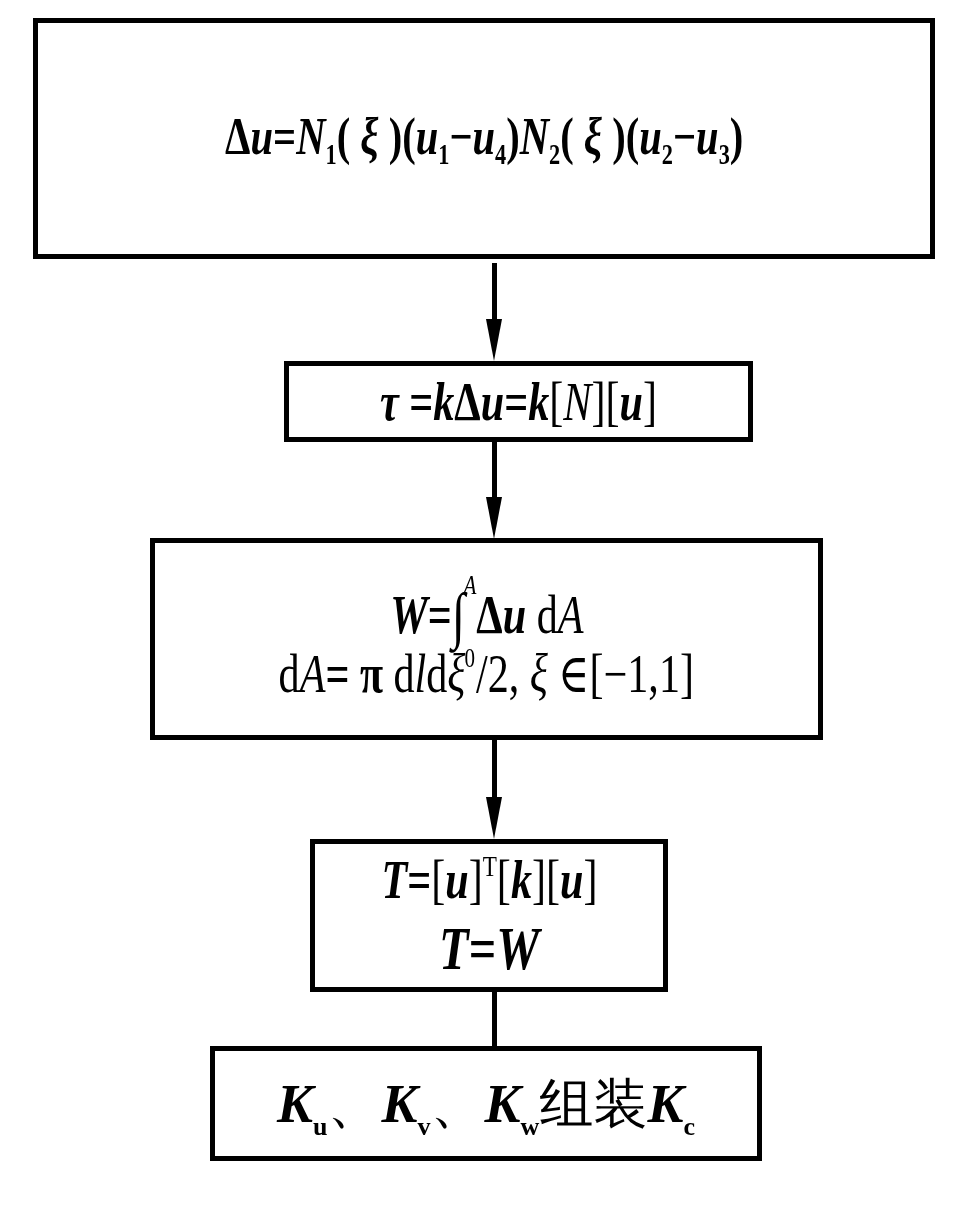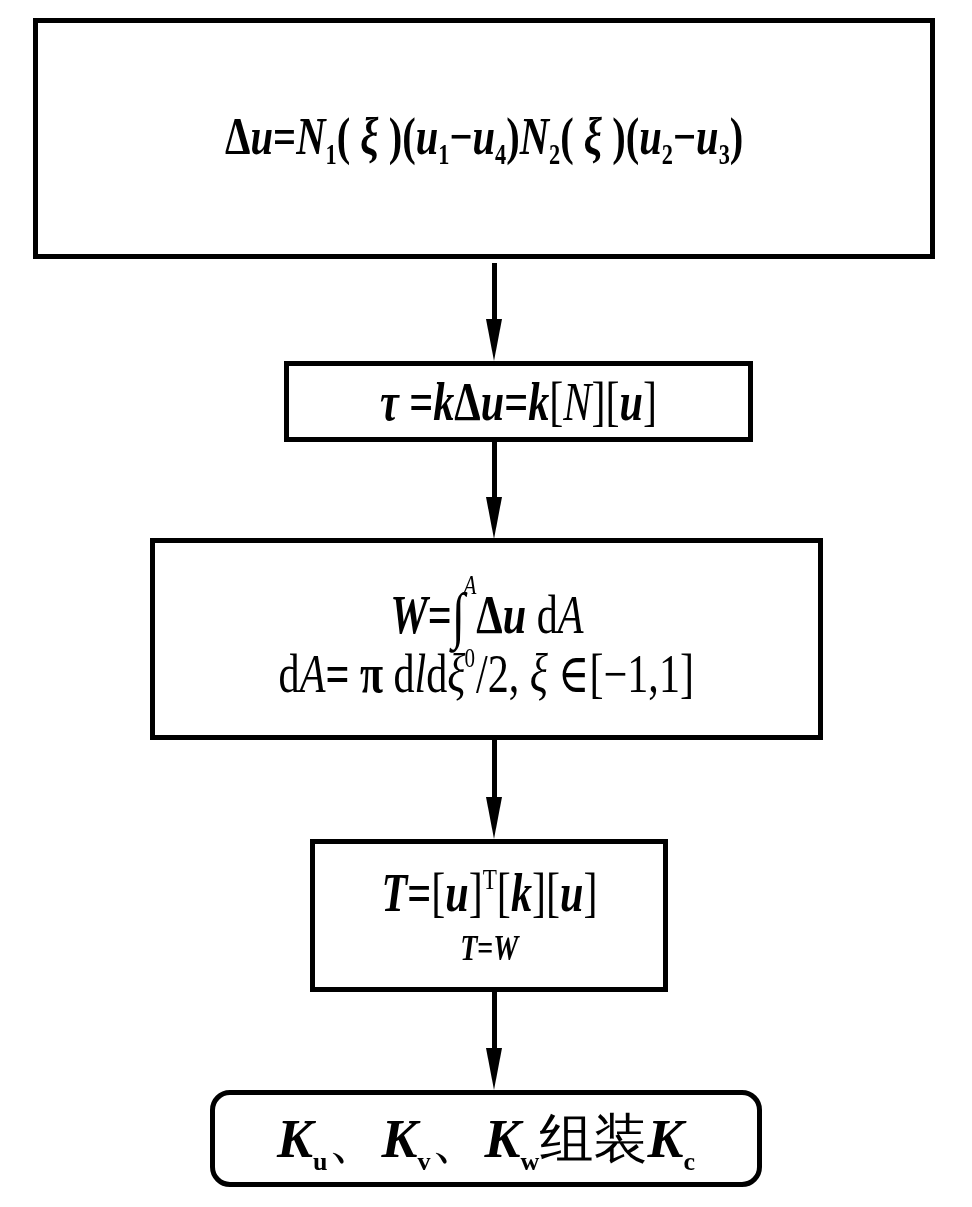--- a/index.html
+++ b/index.html
@@ -72,29 +72,29 @@
   <div class="shaft" style="height:62px;"></div>
   <div class="head" style="top:57px;"></div>
 </div>
 
 <div class="box" style="left:310px; top:839px; width:358px; height:153px;">
   <div class="line" style="font-size:54px;">
     <span class="cond b">
       <span class="i">T</span><span>=</span><span style="font-weight:normal">[</span><span class="i">u</span><span style="font-weight:normal">]</span><sup style="font-weight:normal">T</sup><span style="font-weight:normal">[</span><span class="i">k</span><span style="font-weight:normal">]</span><span style="font-weight:normal">[</span><span class="i">u</span><span style="font-weight:normal">]</span>
     </span>
   </div>
-  <div class="line" style="font-size:36px; margin-top:10px;">
+  <div class="line" style="font-size:62px; margin-top:10px;">
     <span class="cond b">
       <span class="i">T</span><span>=</span><span class="i">W</span>
     </span>
   </div>
 </div>
 
 <div class="arrow" style="top:992px; height:98px;">
   <div class="shaft" style="height:60px;"></div>
   <div class="head" style="top:56px;"></div>
 </div>
 
-<div class="box" style="left:210px; top:1090px; width:552px; height:97px;border-radius:20px;">
+<div class="box" style="left:210px; top:1046px; width:552px; height:115px;">
   <div class="line" style="font-size:54px;">
     <span class="b i">K</span><sub class="b" style="font-size:26px; vertical-align:-0.5em;">u</sub><span style="font-family:'DejaVu Sans', sans-serif;">、</span><span class="b i">K</span><sub class="b" style="font-size:26px; vertical-align:-0.5em;">v</sub><span style="font-family:'DejaVu Sans', sans-serif;">、</span><span class="b i">K</span><sub class="b" style="font-size:26px; vertical-align:-0.5em;">w</sub><span style="font-family:'DejaVu Sans', sans-serif;">组装</span><span class="b i">K</span><sub class="b" style="font-size:26px; vertical-align:-0.5em;">c</sub>
   </div>
 </div>
 
 </body></html>

